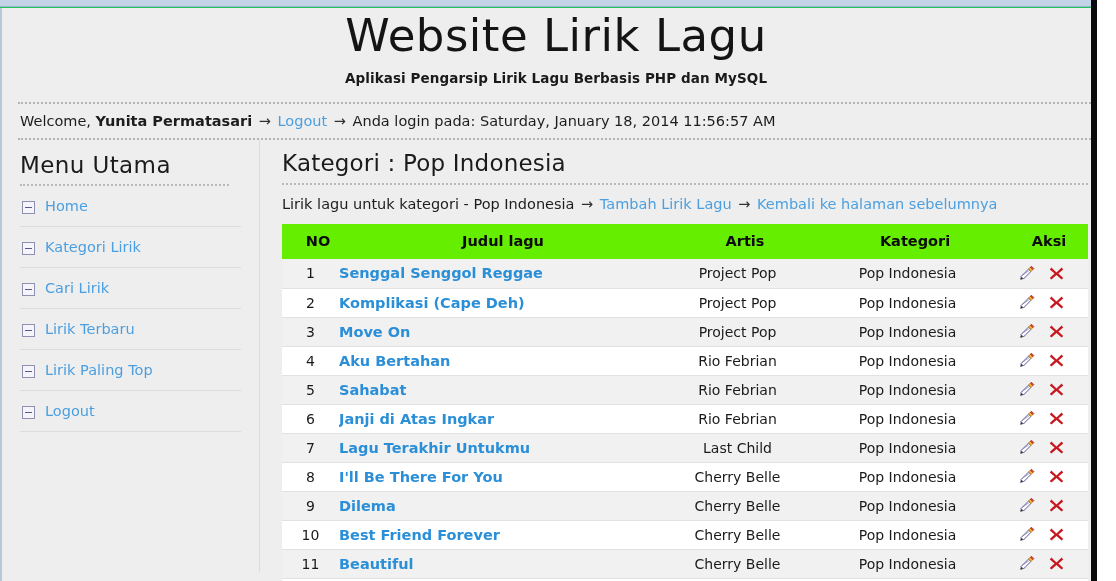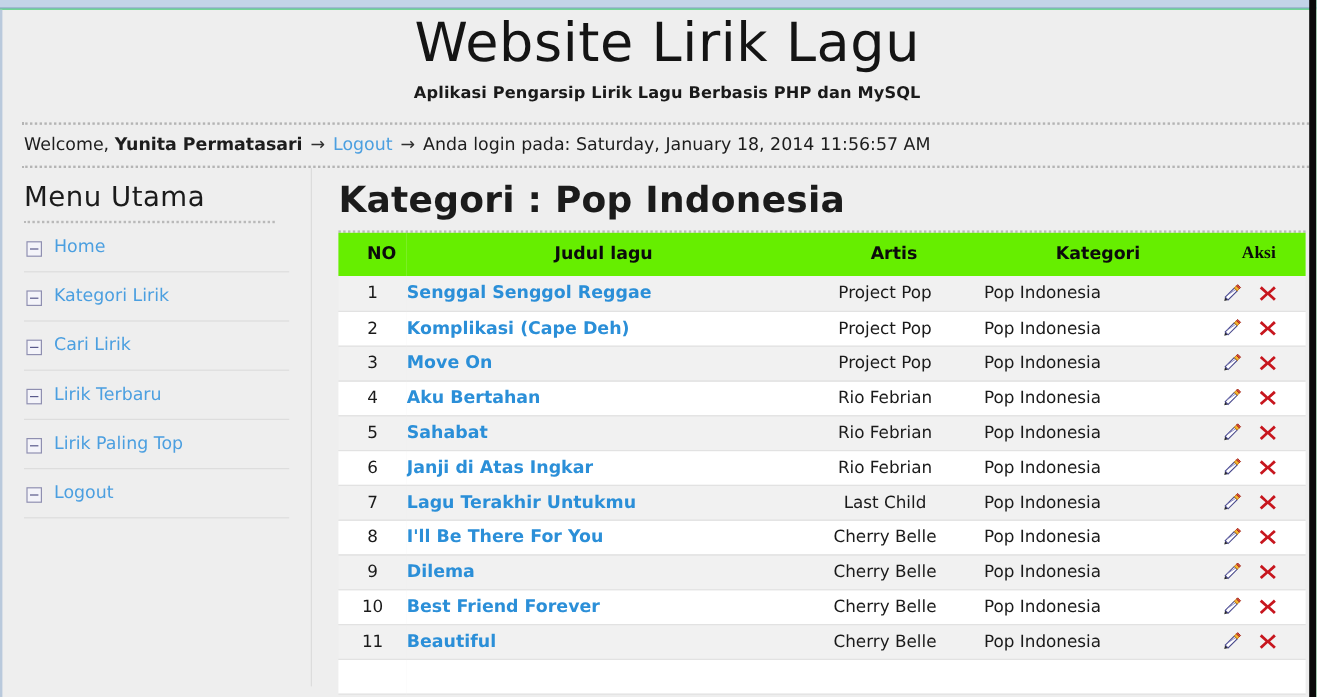--- a/index.html
+++ b/index.html
@@ -165,22 +165,22 @@
 
   
   .content {
     flex: 1;
     padding: 10px 22px 0 22px;
     box-sizing: border-box;
     min-width: 0;
   }
   .content h2.page-title {
     margin: 0 0 7px 0;
-    font-size: 30px;
-    font-weight: 700;
+    font-size: 23px;
+    font-weight: 400;
     color: #1b1b1b;
     letter-spacing: 0.2px;
   }
   .content-rule {
     border-top: 2px dotted #b9b9b9;
     margin: 0 0 0 0;
   }
   .breadcrumb {
     padding: 11px 0 12px 0;
     font-size: 14.5px;
@@ -201,21 +201,21 @@
     font-weight: bold;
     font-size: 14.5px;
     padding: 9px 0 10px 15px;
     text-align: center;
     white-space: nowrap;
   }
   th.col-no   { width: 42px;  text-align: center; }
   th.col-judul{ text-align: left; padding-left: 12px !important; }
   th.col-artis{ width: 150px; }
   th.col-kat  { width: 160px; }
-  th.col-aksi { width: 78px; font-family: Liberation Serif, serif; }
+  th.col-aksi { width: 78px; }
 
   table.lirik tbody tr { height: 29px; }
   table.lirik tbody tr.odd  { background: #f1f1f1; }
   table.lirik tbody tr.even { background: #ffffff; }
   table.lirik tbody td {
     padding: 5px 0 5px 0;
     border-bottom: 1px solid #e2e2e2;
     color: #1a1a1a;
     white-space: nowrap;
     overflow: hidden;
@@ -223,21 +223,21 @@
   td.c-no    { text-align: center; font-size: 14px; }
   td.c-judul { padding-left: 12px; }
   td.c-judul a {
     color: #2b8fd8;
     font-weight: bold;
     text-decoration: none;
     font-size: 14.5px;
     cursor: pointer;
   }
   td.c-artis { text-align: center; }
-  td.c-kat   { text-align: left; }
+  td.c-kat   { text-align: center; }
   td.c-aksi  { text-align: center; white-space: nowrap; }
 
   .act-btn {
     display: inline-block;
     vertical-align: middle;
     cursor: pointer;
     line-height: 0;
   }
   .act-btn + .act-btn { margin-left: 13px; }
 </style>
@@ -319,20 +319,27 @@
           </li>
 
         </ul>
       </div>
 
       <div class="content">
 
         <h2 class="page-title">Kategori : Pop Indonesia</h2>
         <div class="content-rule"></div>
 
+        <div class="breadcrumb">
+          <span>Lirik lagu untuk kategori - Pop Indonesia</span>
+          <span class="arrow">→</span>
+          <a class="link">Tambah Lirik Lagu</a>
+          <span class="arrow">→</span>
+          <a class="link">Kembali ke halaman sebelumnya</a>
+        </div>
 
         <table class="lirik">
           <thead>
             <tr>
               <th class="col-no">NO</th>
               <th class="col-judul">Judul lagu</th>
               <th class="col-artis">Artis</th>
               <th class="col-kat">Kategori</th>
               <th class="col-aksi">Aksi</th>
             </tr>

